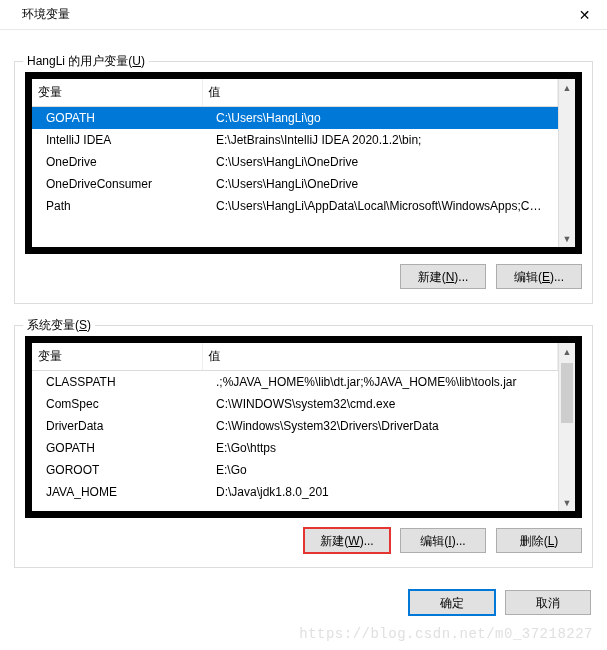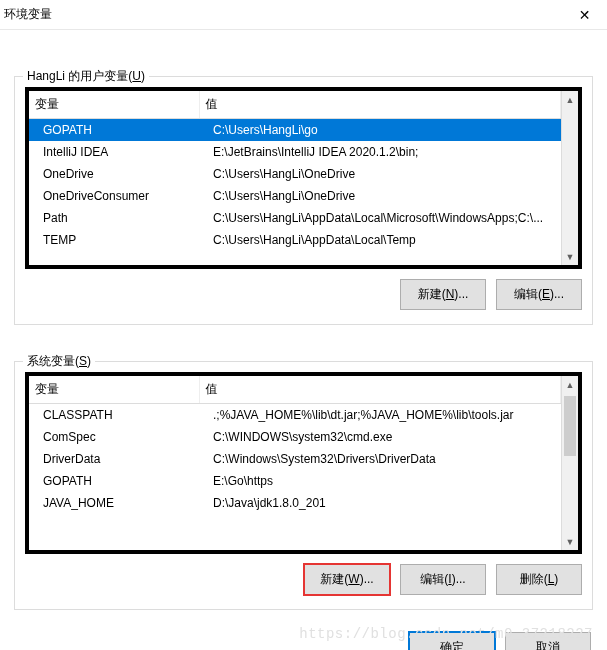--- a/index.html
+++ b/index.html
@@ -10,58 +10,58 @@
       width: 607px;
       height: 650px;
       overflow: hidden;
       color: #000;
     }
     .titlebar {
       display: flex;
       justify-content: space-between;
       align-items: center;
       height: 30px;
-      padding: 0 0 0 4px;
+      padding: 0 0 0 22px;
       background: #fff;
       border-bottom: 1px solid #e8e8e8;
     }
     .titlebar .title {
       font-size: 12px;
     }
     .close-btn {
       width: 45px;
       height: 30px;
       display: flex;
       align-items: center;
       justify-content: center;
       font-size: 14px;
       cursor: pointer;
     }
     .body {
       padding: 10px 14px;
     }
     .groupbox {
       border: 1px solid #dcdcdc;
-      margin-top: 36px;
+      margin-top: 21px;
       padding: 10px 10px 14px 10px;
       position: relative;
     }
     .groupbox-label {
       position: absolute;
       top: -9px;
       left: 8px;
       background: #fff;
       padding: 0 4px;
       font-size: 12px;
     }
     .groupbox-label .ul {
       text-decoration: underline;
     }
     .table-wrap {
-      border: 4px solid #000000;
+      border: 7px solid #000000;
       display: flex;
       height: 182px;
     }
     .table-scroll {
       flex: 1;
       overflow: hidden;
     }
     table {
       width: 100%;
       border-collapse: collapse;
@@ -111,21 +111,21 @@
       background: #cdcdcd;
     }
     .button-row {
       display: flex;
       justify-content: flex-end;
       gap: 10px;
       margin-top: 10px;
     }
     button.win-btn {
       min-width: 86px;
-      height: 31px;
+      height: 25px;
       background: #e1e1e1;
       border: 1px solid #adadad;
       font-size: 12px;
       font-family: inherit;
       cursor: pointer;
       padding: 4px 10px;
     }
     button.win-btn .ul { text-decoration: underline; }
     .highlight-red {
       outline: 2px solid #e53533;
@@ -192,24 +192,20 @@
                 <td>C:\Users\HangLi\OneDrive</td>
               </tr>
               <tr>
                 <td>OneDriveConsumer</td>
                 <td>C:\Users\HangLi\OneDrive</td>
               </tr>
               <tr>
                 <td>Path</td>
                 <td>C:\Users\HangLi\AppData\Local\Microsoft\WindowsApps;C:\...</td>
               </tr>
-              <tr>
-                <td>TEMP</td>
-                <td>C:\Users\HangLi\AppData\Local\Temp</td>
-              </tr>
             </tbody>
         </table>
       </div>
       <div class="scrollbar-v">
         <div class="arrow">▲</div>
         <div class="arrow" style="position:absolute;bottom:0;left:0;right:0;">▼</div>
       </div>
     </div>
 
     <div class="button-row">
@@ -247,20 +243,24 @@
               </tr>
               <tr>
                 <td>DriverData</td>
                 <td>C:\Windows\System32\Drivers\DriverData</td>
               </tr>
               <tr>
                 <td>GOPATH</td>
                 <td>E:\Go\https</td>
               </tr>
               <tr>
+                <td>GOROOT</td>
+                <td>E:\Go</td>
+              </tr>
+              <tr>
                 <td>JAVA_HOME</td>
                 <td>D:\Java\jdk1.8.0_201</td>
               </tr>
             </tbody>
         </table>
       </div>
       <div class="scrollbar-v">
         <div class="arrow">▲</div>
         <div class="thumb"></div>
         <div class="arrow" style="position:absolute;bottom:0;left:0;right:0;">▼</div>

